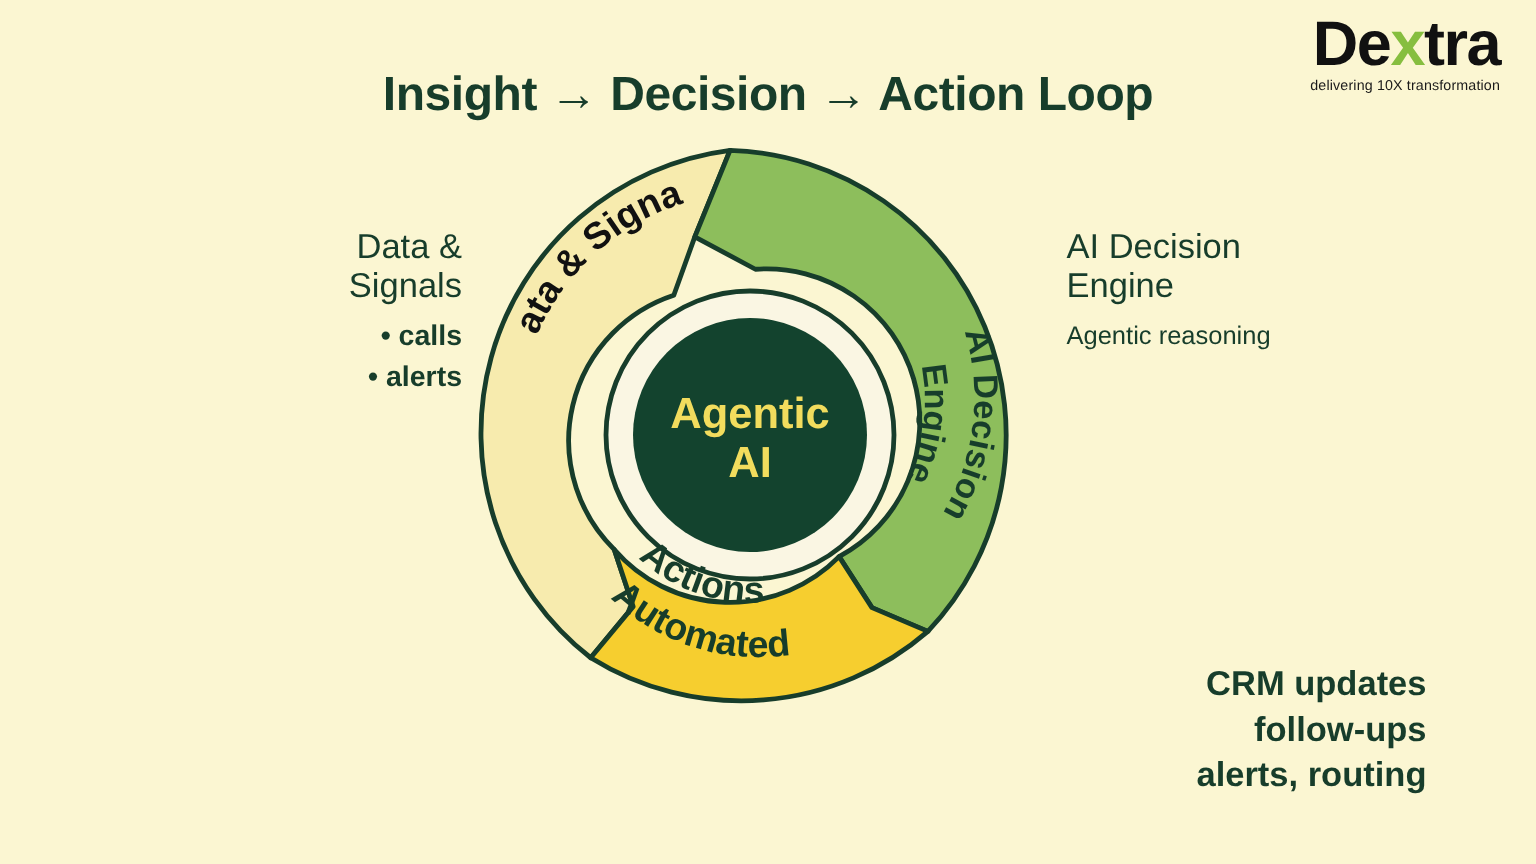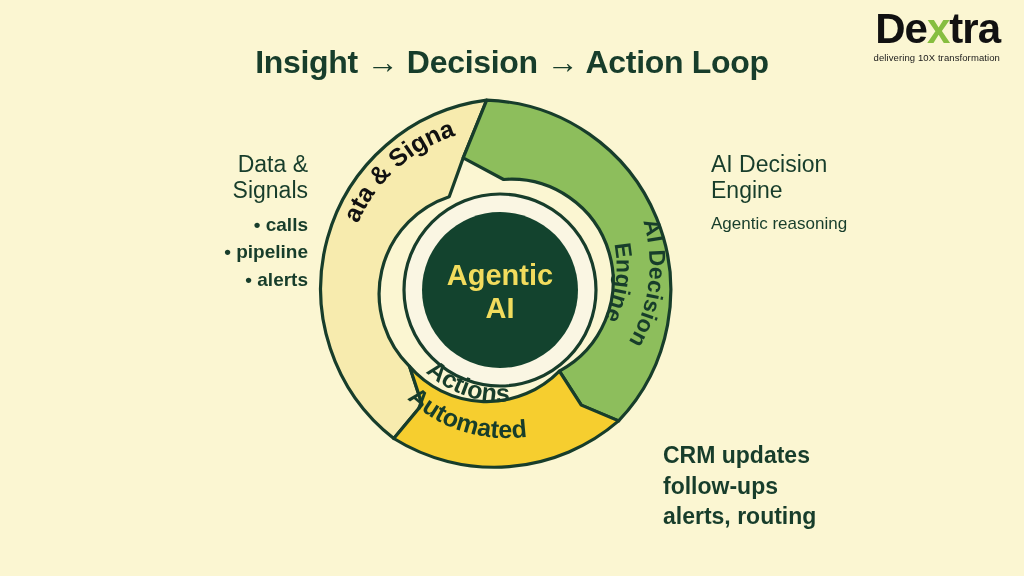--- a/index.html
+++ b/index.html
@@ -57,21 +57,21 @@
     font-size:19px;font-weight:bold;line-height:1.45;margin-top:7px;
   }
 
   #left-block{
     left:150px; top:152px; width:158px; text-align:right;
   }
   #right-block{
     left:711px; top:152px; width:250px; text-align:left;
   }
   #bottom-block{
-    left:651px; top:440px; width:300px; text-align:left;margin-left:12px;
+    left:651px; top:440px; width:300px; text-align:right;
   }
   #bottom-block .line{
     font-size:23px;font-weight:bold;line-height:1.33;
   }
 </style>
 </head>
 <body>
 
 <div class="stage">
 
@@ -153,21 +153,20 @@
     </svg>
   </div>
 
   <div class="block" id="left-block">
     <div class="head">
       <div>Data &amp;</div>
       <div>Signals</div>
     </div>
     <div class="bullets">
       <div>• <span>calls</span></div>
-      <div>• <span>pipeline</span></div>
       <div>• <span>alerts</span></div>
     </div>
   </div>
 
   <div class="block" id="right-block">
     <div class="head">
       <div>AI Decision</div>
       <div>Engine</div>
     </div>
     <div class="sub">Agentic reasoning</div>

